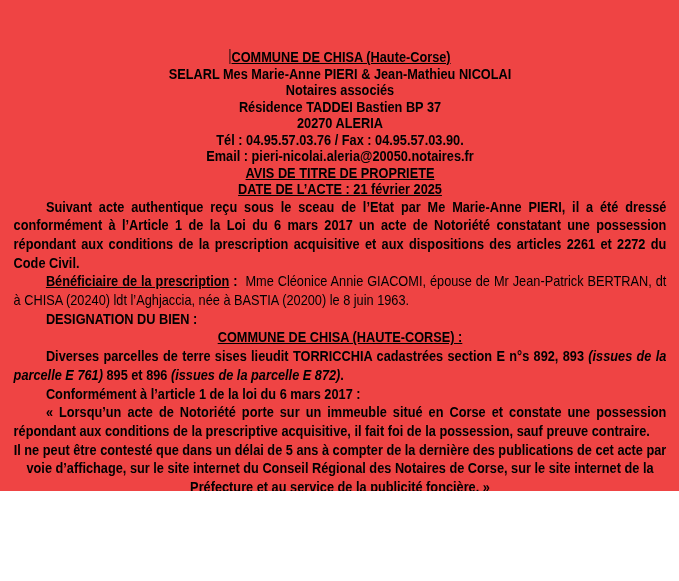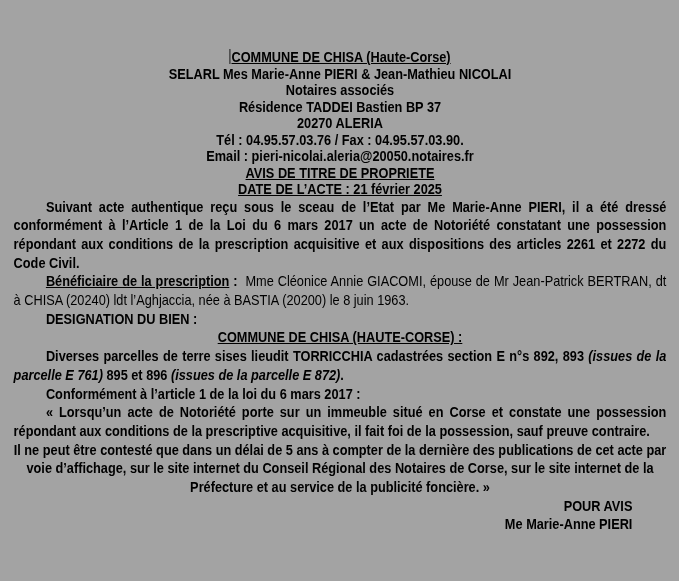--- a/index.html
+++ b/index.html
@@ -3,22 +3,22 @@
 <meta charset="utf-8">
 <style>
   html, body {
     margin: 0;
     padding: 0;
     background: #ffffff;
   }
   .page {
     position: relative;
     width: 679px;
-    height: 581px;
-    background: #a3a3a3;
+    height: 491px;
+    background: #ef4444;
     overflow: hidden;
   }
   .sheet {
     box-sizing: border-box;
     width: 799px;
     height: 581px;
     padding: 49px 15px 0 16px;
     transform: scaleX(0.85);
     transform-origin: 0 0;
     font-family: "Liberation Sans", sans-serif;

